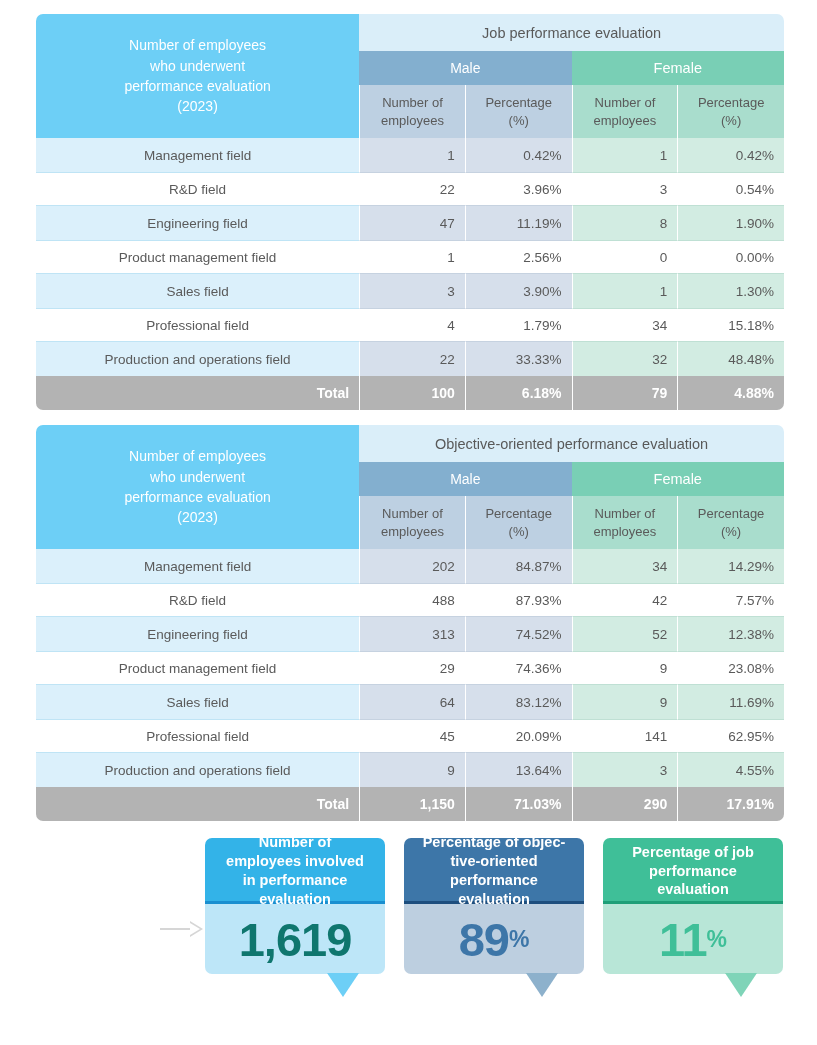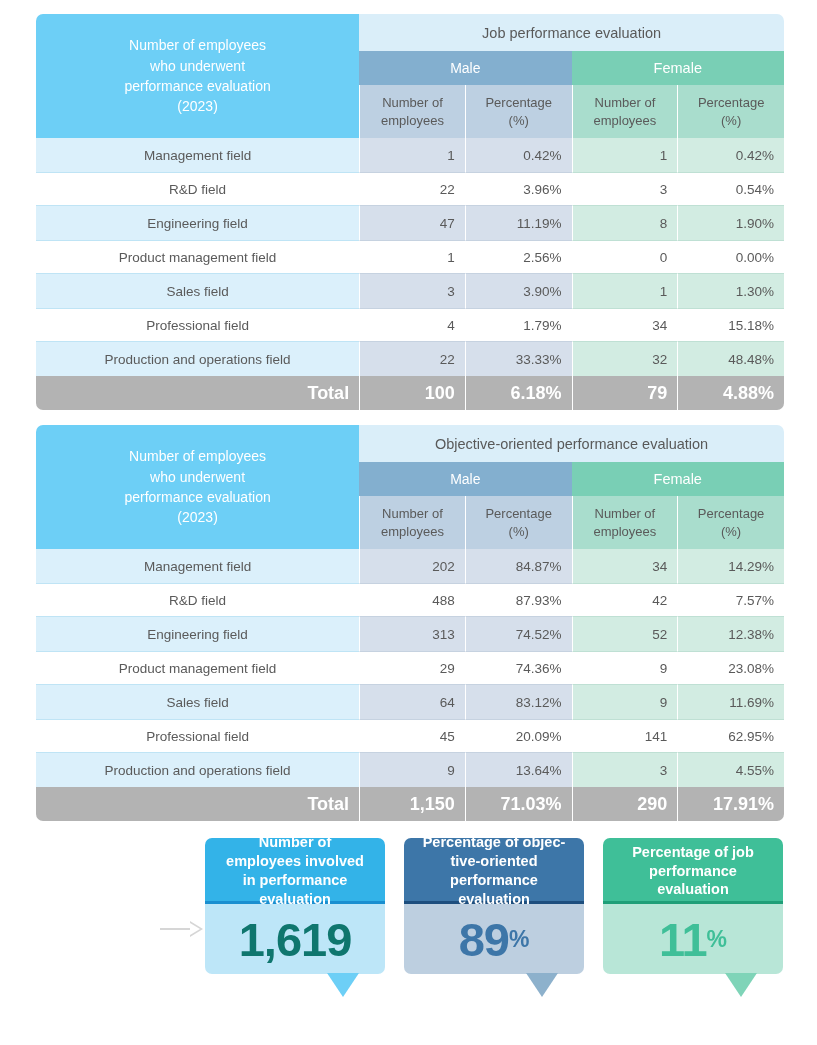--- a/index.html
+++ b/index.html
@@ -139,21 +139,21 @@
   .cell-male  { border-left: 1px solid #ffffff; }
   .cell-female{ border-left: 1px solid #ffffff; }
   .sub-male, .sub-female { border-left: 1px solid #ffffff; }
 
   
   tr.total-row td {
     background: #b3b3b3;
     color: #ffffff;
     font-weight: bold;
     height: 34px;
-    font-size: 18px;
+    font-size: 14px;
   }
   tr.total-row td.cell-label { text-align: right; }
   tr.total-row td.t-first { border-bottom-left-radius: 7px; }
   tr.total-row td.t-last  { border-bottom-right-radius: 7px; }
   tr.total-row td.cell-male, tr.total-row td.cell-female { border-left: 1px solid #ffffff; }
 
   
   .info-area {
     position: absolute;
     left: 0;

